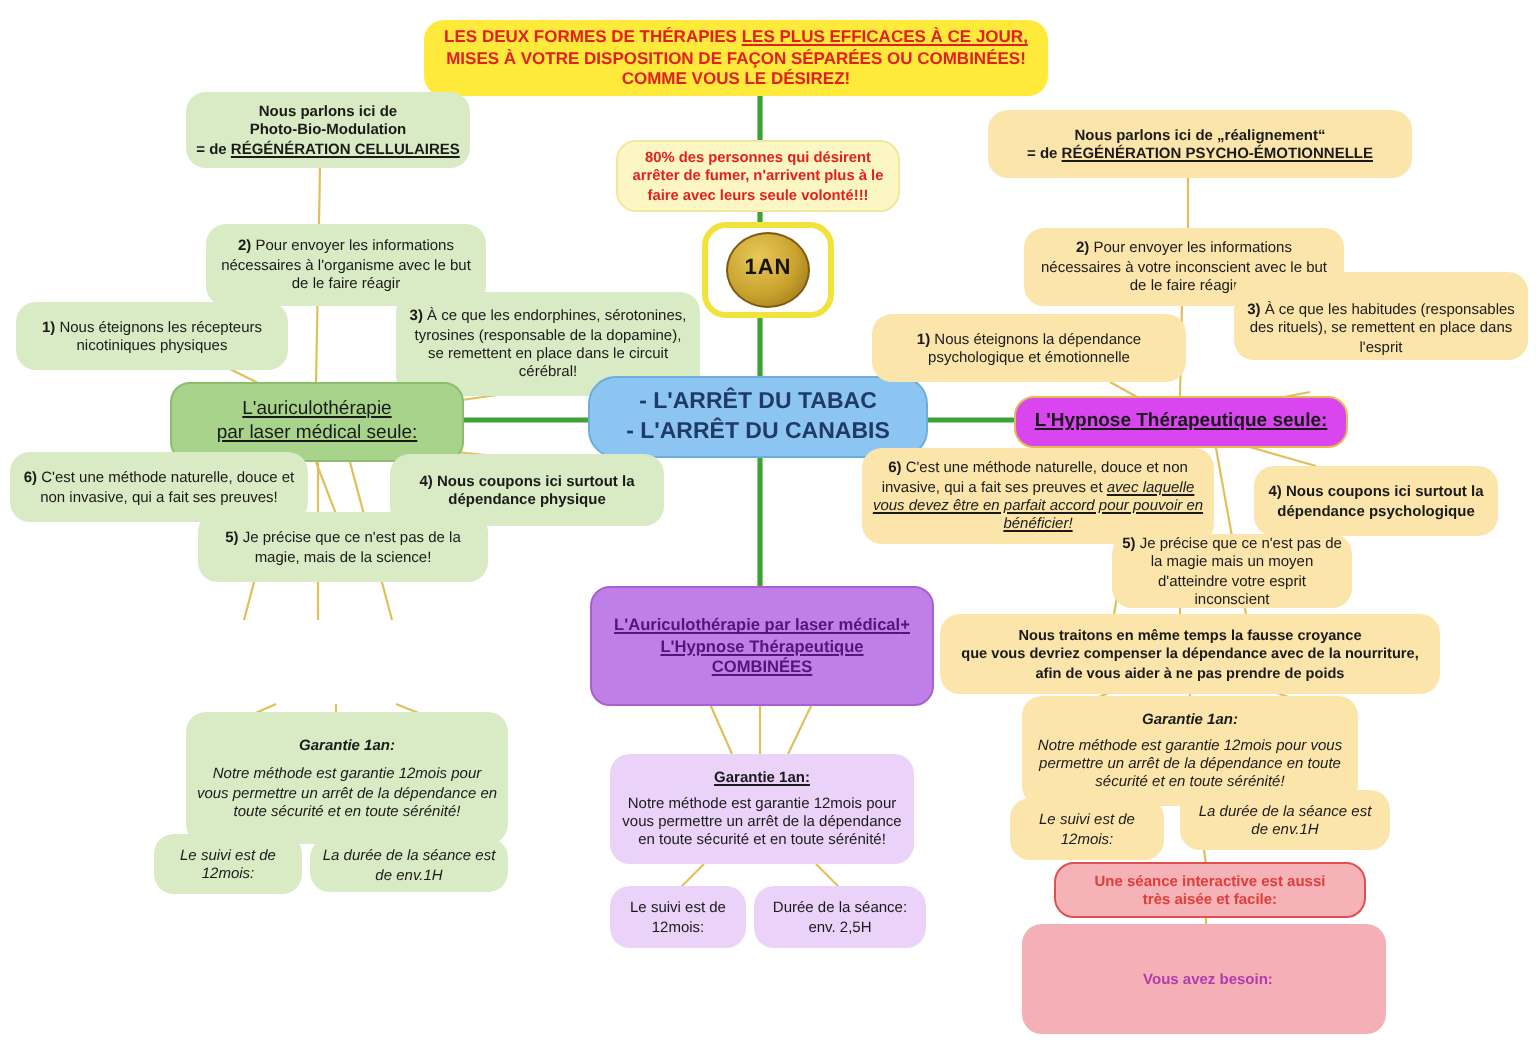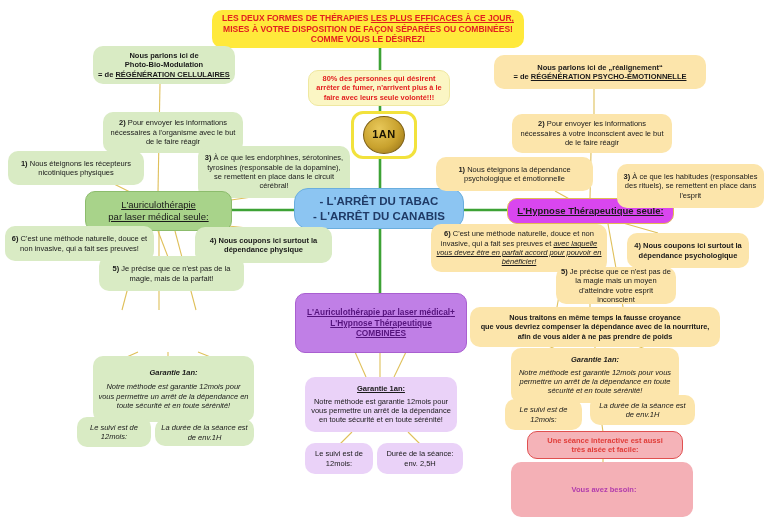--- a/index.html
+++ b/index.html
@@ -138,32 +138,32 @@
   <div class="box tandark" style="left:507px;top:198px;width:167px;height:26px;font-size:9.5px;">
     <div class="u">L'Hypnose Thérapeutique seule:</div>
   </div>
 
   <div class="box tan" style="left:512px;top:114px;width:160px;height:39px;">
     <div><span class="n">2)</span><span> Pour envoyer les informations nécessaires à votre inconscient avec le but de le faire réagir</span></div>
   </div>
   <div class="box tan" style="left:436px;top:157px;width:157px;height:34px;">
     <div><span class="n">1)</span><span> Nous éteignons la dépendance psychologique et émotionnelle</span></div>
   </div>
-  <div class="box tan" style="left:617px;top:164px;width:147px;height:44px;">
+  <div class="box tan" style="left:617px;top:136px;width:147px;height:44px;justify-content:flex-end;">
     <div><span class="n">3)</span><span> À ce que les habitudes (responsables des rituels), se remettent en place dans l'esprit</span></div>
   </div>
 
   <div class="box green" style="left:5px;top:226px;width:149px;height:35px;">
     <div><span class="n">6)</span><span> C'est une méthode naturelle, douce et non invasive, qui a fait ses preuves!</span></div>
   </div>
   <div class="box green bold" style="left:195px;top:227px;width:137px;height:36px;">
     <div><span>4)</span><span> Nous coupons ici surtout la dépendance physique</span></div>
   </div>
   <div class="box green" style="left:99px;top:256px;width:145px;height:35px;">
-    <div><span class="n">5)</span><span> Je précise que ce n'est pas de la magie, mais de la parfait!</span></div>
+    <div><span class="n">5)</span><span> Je précise que ce n'est pas de la magie, mais de la science!</span></div>
   </div>
 
   <div class="box tan" style="left:431px;top:224px;width:176px;height:48px;">
     <div><span class="n">6)</span><span> C'est une méthode naturelle, douce et non invasive, qui a fait ses preuves et </span><span class="it u">avec laquelle vous devez être en parfait accord pour pouvoir en bénéficier!</span></div>
   </div>
   <div class="box tan bold" style="left:627px;top:233px;width:122px;height:35px;">
     <div><span>4)</span><span> Nous coupons ici surtout la dépendance psychologique</span></div>
   </div>
   <div class="box tan" style="left:556px;top:267px;width:120px;height:37px;">
     <div><span class="n">5)</span><span> Je précise que ce n'est pas de la magie mais un moyen d'atteindre votre esprit inconscient</span></div>

